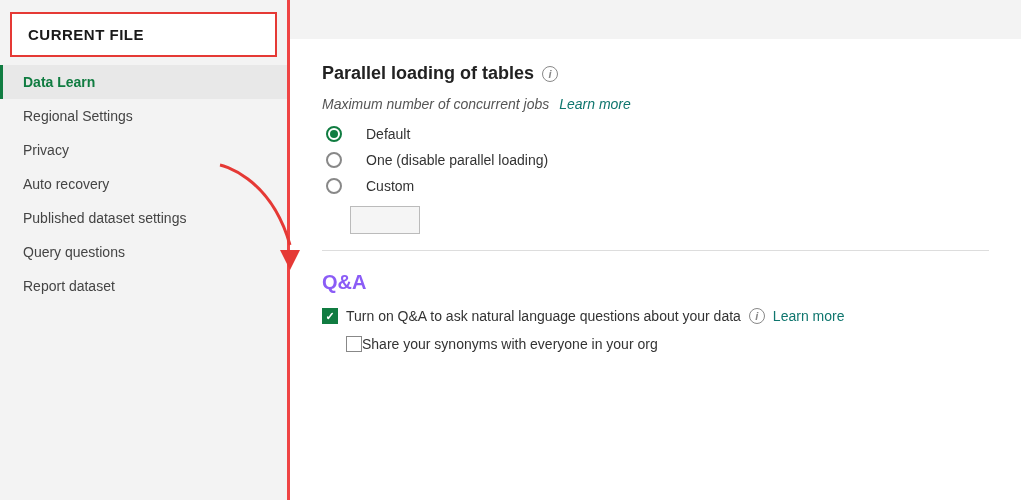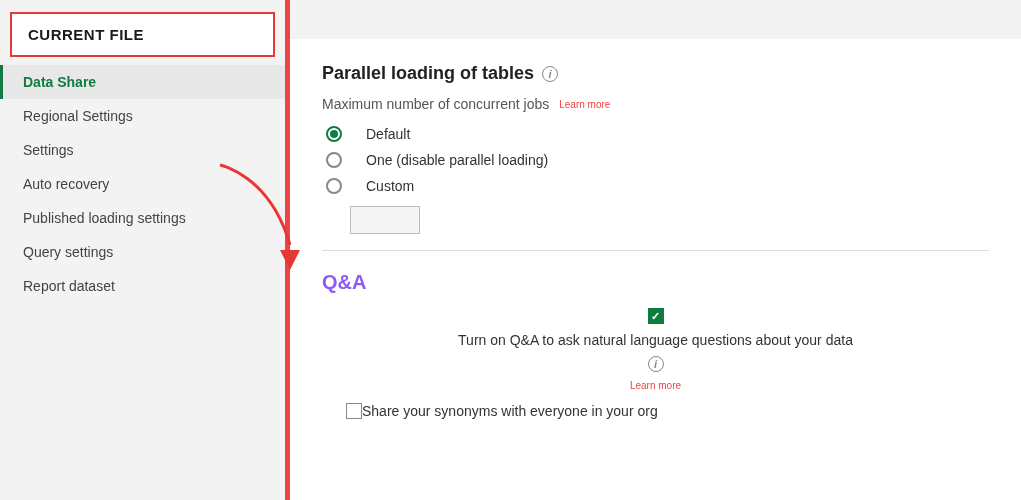--- a/index.html
+++ b/index.html
@@ -12,21 +12,21 @@
       height: 500px;
       overflow: hidden;
       display: flex;
     }
 
     
     .sidebar {
       width: 290px;
       min-width: 290px;
       background: #f3f3f3;
-      border-right: 5px solid #ef4444;
+      border-right: 3px solid #ef4444;
       padding-top: 0;
       position: relative;
     }
 
     .sidebar-header {
       border: 2.5px solid #e53935;
       padding: 12px 16px;
       margin: 12px 10px 8px 10px;
       font-weight: 700;
       font-size: 15px;
@@ -102,26 +102,27 @@
       cursor: pointer;
     }
 
     .max-jobs-row {
       display: flex;
       align-items: center;
       gap: 10px;
       margin-bottom: 14px;
       color: #555;
       font-size: 14px;
+      font-style: italic;
     }
 
     .learn-more-link {
-      color: #ef4444;
+      color: #0f766e;
       text-decoration: none;
-      font-size: 10px;
+      font-size: 14px;
       cursor: pointer;
     }
 
     .radio-group {
       display: flex;
       flex-direction: column;
       gap: 10px;
       margin-bottom: 14px;
       padding-left: 4px;
     }
@@ -177,21 +178,20 @@
       font-weight: 600;
       color: #8b5cf6;
       margin-bottom: 14px;
     }
 
     .checkbox-row {
       display: flex;
       align-items: center;
       gap: 8px;
       margin-bottom: 12px;
-      flex-direction: column;
     }
 
     .checkbox-checked {
       width: 16px;
       height: 16px;
       background: #107c41;
       border: 1.5px solid #107c41;
       display: flex;
       align-items: center;
       justify-content: center;
@@ -236,36 +236,36 @@
 </head>
 <body>
 
 <div class="sidebar">
   <div class="sidebar-header">
     <span>CURRENT FILE</span>
   </div>
 
   <ul class="sidebar-nav">
     <li class="active">
-      <span>Data Share</span>
+      <span>Data Learn</span>
     </li>
     <li>
       <span>Regional Settings</span>
     </li>
     <li>
-      <span>Settings</span>
+      <span>Privacy</span>
     </li>
     <li>
       <span>Auto recovery</span>
     </li>
     <li>
-      <span>Published loading settings</span>
-    </li>
-    <li>
-      <span>Query settings</span>
+      <span>Published dataset settings</span>
+    </li>
+    <li>
+      <span>Query questions</span>
     </li>
     <li>
       <span>Report dataset</span>
     </li>
   </ul>
 
   <div class="arrow-container">
     <svg class="arrow-svg" viewBox="0 0 120 130" fill="none" xmlns="http://www.w3.org/2000/svg">
       <path d="M10 10 C 10 10, 60 20, 80 90" stroke="#e53935" stroke-width="3" fill="none"></path>
       <polygon points="70,95 90,95 80,115" fill="#e53935"></polygon>

